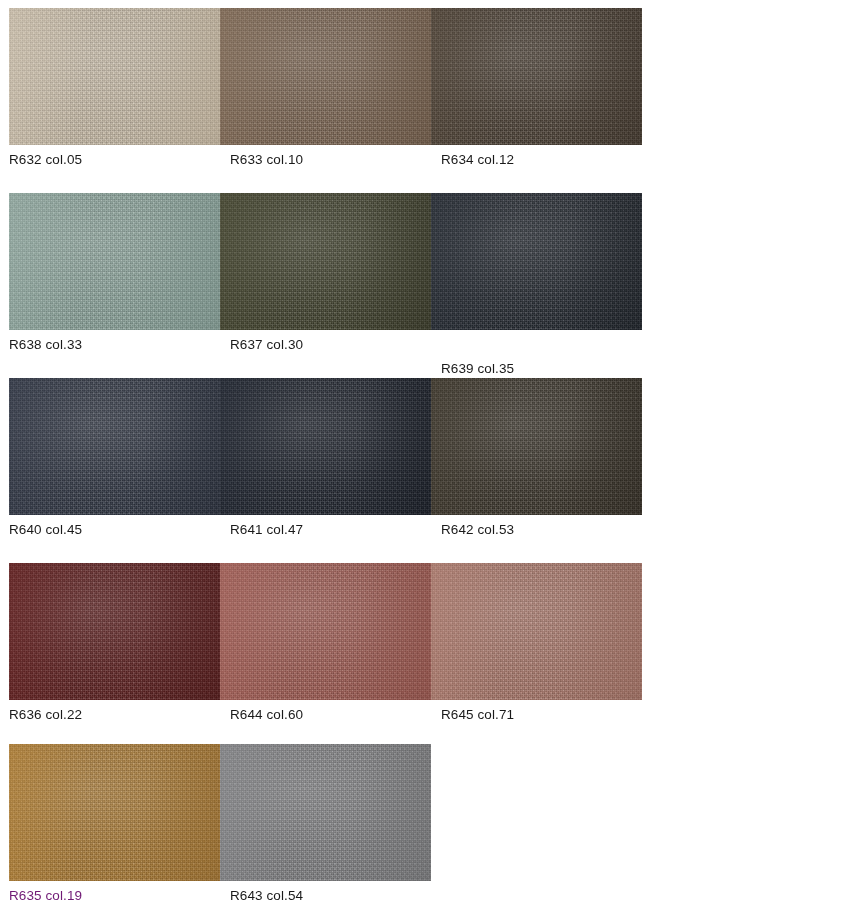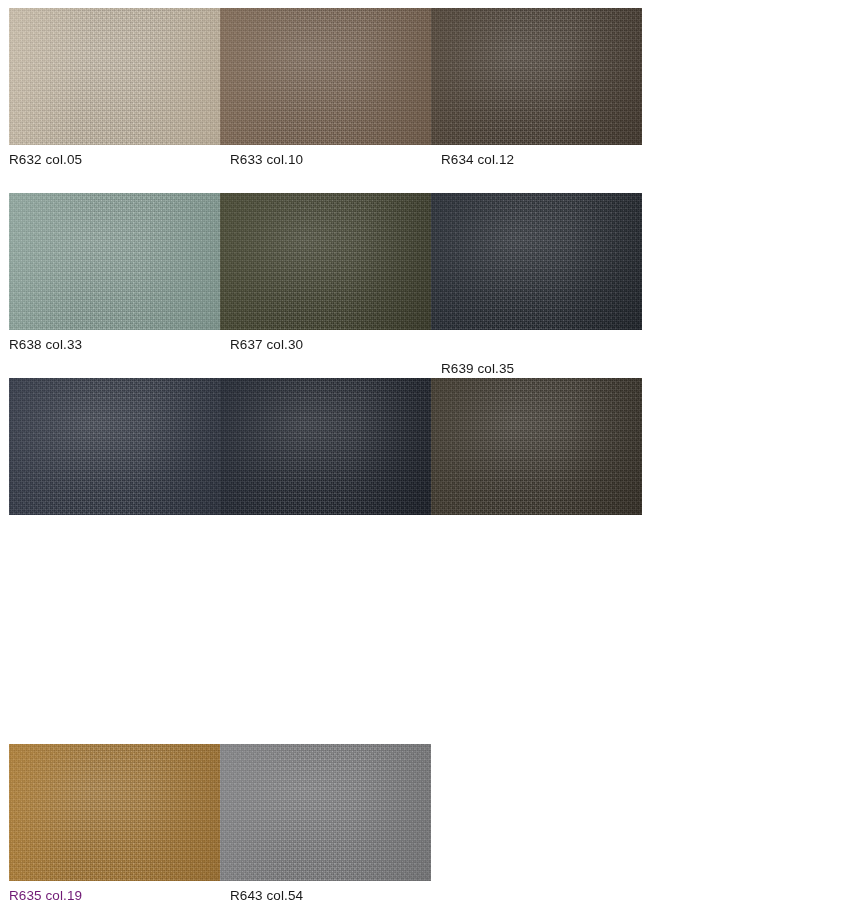--- a/index.html
+++ b/index.html
@@ -168,20 +168,46 @@
         </div>
         <div class="swatch-cell" title="R641 col.47" style="width: 211px; height: 137px;">
           <div class="weave" style="--c: #1d222c; background-color: rgb(29, 34, 44);"></div>
           <div class="sheen" style="background-image: linear-gradient(100deg, rgba(38, 44, 56, 0.5) 0%, rgba(0, 0, 0, 0) 38%, rgba(0, 0, 0, 0) 62%, rgba(20, 24, 32, 0.45) 100%), radial-gradient(130% 100% at 40% 34%, rgba(255, 255, 255, 0.12) 0%, rgba(255, 255, 255, 0.03) 45%, rgba(0, 0, 0, 0) 70%, rgba(0, 0, 0, 0.11) 100%);"></div>
         </div>
         <div class="swatch-cell" title="R642 col.53" style="width: 211px; height: 137px;">
           <div class="weave" style="--c: #3a342a; background-color: rgb(58, 52, 42);"></div>
           <div class="sheen" style="background-image: linear-gradient(100deg, rgba(71, 64, 51, 0.5) 0%, rgba(0, 0, 0, 0) 38%, rgba(0, 0, 0, 0) 62%, rgba(43, 38, 30, 0.45) 100%), radial-gradient(130% 100% at 40% 34%, rgba(255, 255, 255, 0.12) 0%, rgba(255, 255, 255, 0.03) 45%, rgba(0, 0, 0, 0) 70%, rgba(0, 0, 0, 0.11) 100%);"></div>
         </div>
       </div>
+      <div class="swatch-labels" style="width: 633px;">
+        <div class="swatch-label" style="left: 0px; color: rgb(26, 26, 26);">R640 col.45</div>
+        <div class="swatch-label" style="left: 221px; color: rgb(26, 26, 26);">R641 col.47</div>
+        <div class="swatch-label" style="left: 432px; color: rgb(26, 26, 26);">R642 col.53</div>
+      </div>
+    </div>
+    <div class="swatch-row" style="top: 563px; width: 633px;">
+      <div class="swatch-strip" style="width: 633px;">
+        <div class="swatch-cell" title="R636 col.22" style="width: 211px; height: 137px;">
+          <div class="weave" style="--c: #5d1f1f; background-color: rgb(93, 31, 31);"></div>
+          <div class="sheen" style="background-image: linear-gradient(100deg, rgba(110, 39, 39, 0.5) 0%, rgba(0, 0, 0, 0) 38%, rgba(0, 0, 0, 0) 62%, rgba(71, 22, 22, 0.45) 100%), radial-gradient(130% 100% at 40% 34%, rgba(255, 255, 255, 0.12) 0%, rgba(255, 255, 255, 0.03) 45%, rgba(0, 0, 0, 0) 70%, rgba(0, 0, 0, 0.11) 100%);"></div>
+        </div>
+        <div class="swatch-cell" title="R644 col.60" style="width: 211px; height: 137px;">
+          <div class="weave" style="--c: #9e5a51; background-color: rgb(158, 90, 81);"></div>
+          <div class="sheen" style="background-image: linear-gradient(100deg, rgba(173, 104, 96, 0.5) 0%, rgba(0, 0, 0, 0) 38%, rgba(0, 0, 0, 0) 62%, rgba(135, 74, 67, 0.45) 100%), radial-gradient(130% 100% at 40% 34%, rgba(255, 255, 255, 0.12) 0%, rgba(255, 255, 255, 0.03) 45%, rgba(0, 0, 0, 0) 70%, rgba(0, 0, 0, 0.11) 100%);"></div>
+        </div>
+        <div class="swatch-cell" title="R645 col.71" style="width: 211px; height: 137px;">
+          <div class="weave" style="--c: #a8776a; background-color: rgb(168, 119, 106);"></div>
+          <div class="sheen" style="background-image: linear-gradient(100deg, rgba(183, 133, 120, 0.5) 0%, rgba(0, 0, 0, 0) 38%, rgba(0, 0, 0, 0) 62%, rgba(146, 100, 88, 0.45) 100%), radial-gradient(130% 100% at 40% 34%, rgba(255, 255, 255, 0.12) 0%, rgba(255, 255, 255, 0.03) 45%, rgba(0, 0, 0, 0) 70%, rgba(0, 0, 0, 0.11) 100%);"></div>
+        </div>
+      </div>
+      <div class="swatch-labels" style="width: 633px;">
+        <div class="swatch-label" style="left: 0px; color: rgb(26, 26, 26);">R636 col.22</div>
+        <div class="swatch-label" style="left: 221px; color: rgb(26, 26, 26);">R644 col.60</div>
+        <div class="swatch-label" style="left: 432px; color: rgb(26, 26, 26);">R645 col.71</div>
+      </div>
     </div>
     <div class="swatch-row" style="top: 744px; width: 422px;">
       <div class="swatch-strip" style="width: 422px;">
         <div class="swatch-cell" title="R635 col.19" style="width: 211px; height: 137px;">
           <div class="weave" style="--c: #a97a35; background-color: rgb(169, 122, 53);"></div>
           <div class="sheen" style="background-image: linear-gradient(100deg, rgba(187, 138, 63, 0.5) 0%, rgba(0, 0, 0, 0) 38%, rgba(0, 0, 0, 0) 62%, rgba(142, 101, 42, 0.45) 100%), radial-gradient(130% 100% at 40% 34%, rgba(255, 255, 255, 0.12) 0%, rgba(255, 255, 255, 0.03) 45%, rgba(0, 0, 0, 0) 70%, rgba(0, 0, 0, 0.11) 100%);"></div>
         </div>
         <div class="swatch-cell" title="R643 col.54" style="width: 211px; height: 137px;">
           <div class="weave" style="--c: #7f8082; background-color: rgb(127, 128, 130);"></div>
           <div class="sheen" style="background-image: linear-gradient(100deg, rgba(143, 144, 147, 0.5) 0%, rgba(0, 0, 0, 0) 38%, rgba(0, 0, 0, 0) 62%, rgba(107, 108, 110, 0.45) 100%), radial-gradient(130% 100% at 40% 34%, rgba(255, 255, 255, 0.12) 0%, rgba(255, 255, 255, 0.03) 45%, rgba(0, 0, 0, 0) 70%, rgba(0, 0, 0, 0.11) 100%);"></div>

